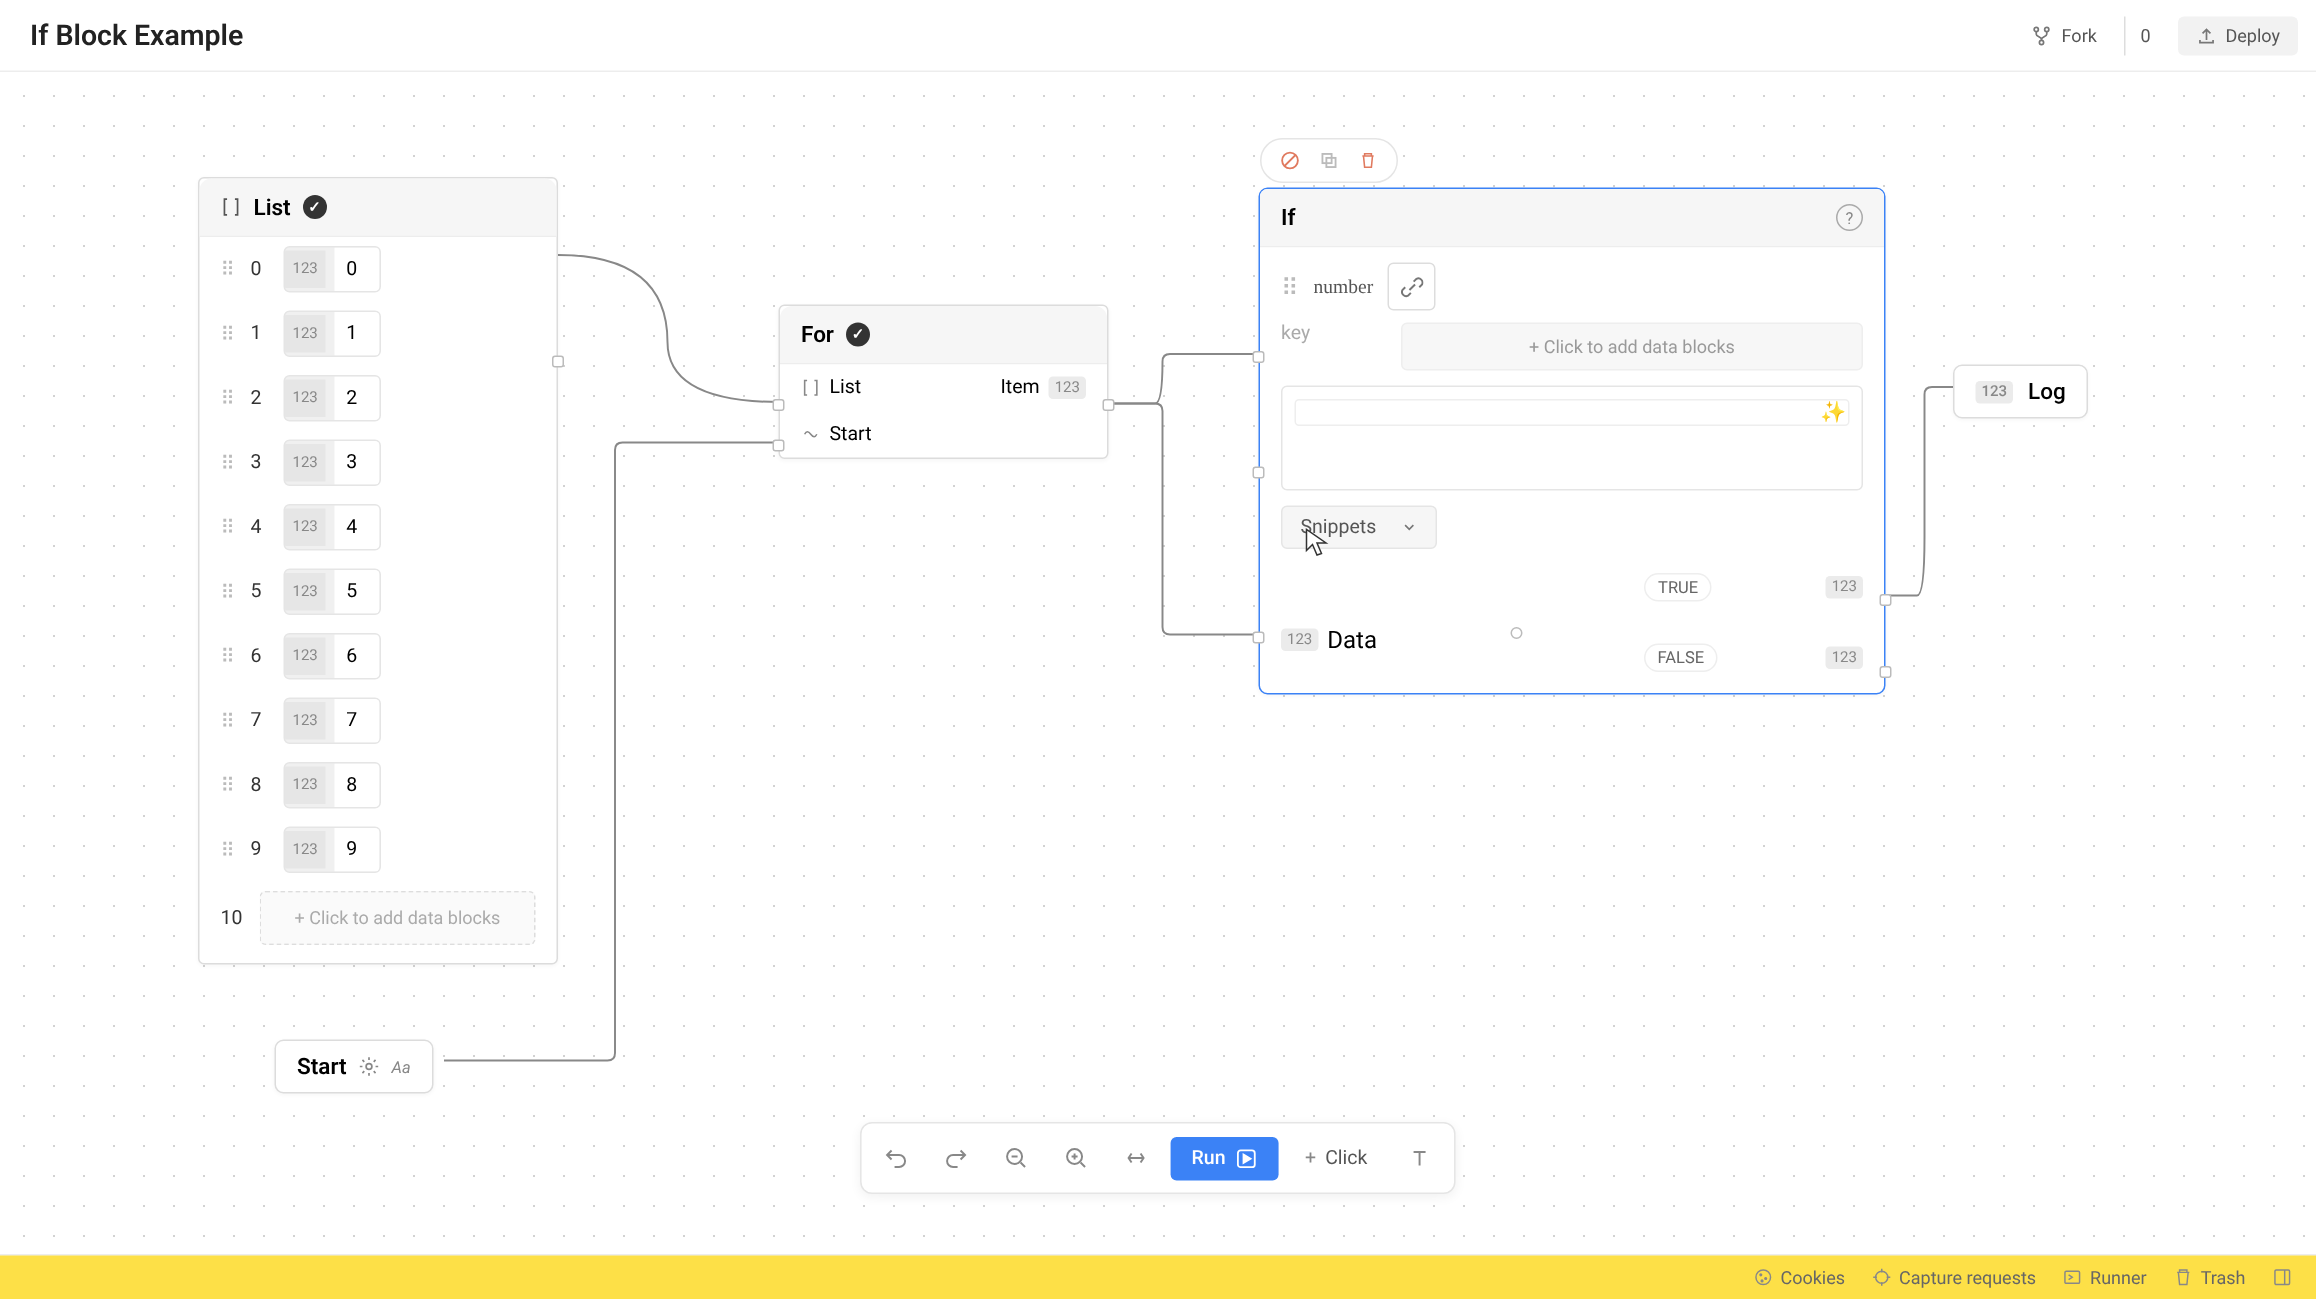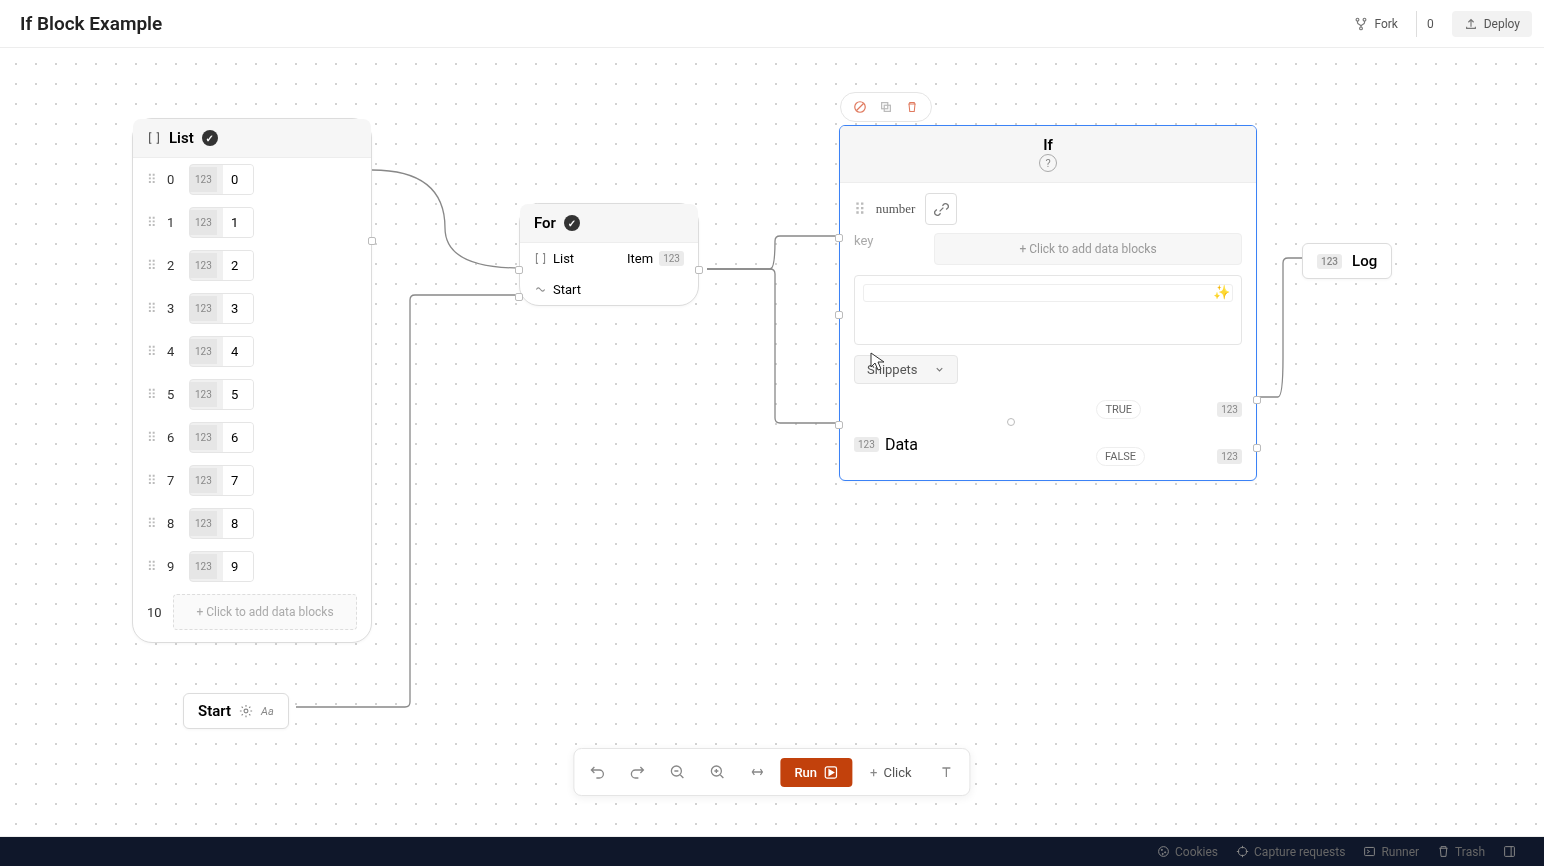--- a/index.html
+++ b/index.html
@@ -4,38 +4,38 @@
 <style>
 * { box-sizing: border-box; margin: 0; padding: 0; }
 html, body { width: 1544px; height: 866px; font-family: -apple-system, BlinkMacSystemFont, "Segoe UI", Roboto, sans-serif; background: #fff; overflow: hidden; }
 .header { height: 48px; display: flex; align-items: center; justify-content: space-between; padding: 0 12px; border-bottom: 1px solid #ededed; background: #fff; position: relative; z-index: 5; }
 .header-title { font-size: 19px; font-weight: 600; color: #222; padding-left: 8px; }
 .header-right { display: flex; align-items: center; gap: 8px; }
 .fork-btn { display: flex; align-items: center; gap: 6px; padding: 6px 10px; border-radius: 4px; font-size: 12px; color: #555; cursor: pointer; }
 .fork-count { border-left: 1px solid #ddd; padding: 6px 10px; font-size: 12px; color: #555; }
 .deploy-btn { display: flex; align-items: flex-end; gap: 6px; background: #f2f2f2; padding: 6px 12px; border-radius: 4px; font-size: 12px; color: #555; cursor: pointer; }
 .canvas { position: absolute; top: 48px; left: 0; right: 0; bottom: 30px; background-image: radial-gradient(#d2d2d2 1px, transparent 1px); background-size: 20px 20px; background-position: 6px 6px; }
-.node { position: absolute; background: #fff; border: 1px solid #dcdcdc; border-radius: 20px; box-shadow: 0 1px 3px rgba(0,0,0,0.04); }
+.node { position: absolute; background: #fff; border: 1px solid #dcdcdc; border-radius: 4px; box-shadow: 0 1px 3px rgba(0,0,0,0.04); }
 .node-header { display: flex; align-items: center; gap: 8px; padding: 10px 14px; border-bottom: 1px solid #ededed; background: #f6f6f6; border-radius: 8px 8px 0 0; font-weight: 600; font-size: 15px; }
 .list-node { left: 132px; top: 70px; width: 240px; }
 .list-row { display: flex; align-items: center; gap: 8px; padding: 6px 14px; font-size: 13px; }
 .list-row .grip { color: #bbb; font-size: 13px; width: 12px; }
 .list-idx { width: 14px; color: #333; }
 .list-pill { display: inline-flex; align-items: center; gap: 6px; background: #f0f0f0; border: 1px solid #e5e5e5; border-radius: 4px; padding: 0; overflow: hidden; }
 .pill-tag { background: #e6e6e6; color: #888; font-size: 10px; padding: 7px 5px; }
 .pill-val { background: #fff; padding: 7px 14px 7px 8px; min-width: 30px; }
 .list-add { margin: 6px 14px 12px; display: flex; align-items: center; gap: 8px; }
 .list-add-btn { flex: 1; border: 1px dashed #ddd; color: #aaa; background: #fafafa; text-align: center; padding: 10px; border-radius: 4px; font-size: 12px; cursor: pointer; }
 .start-node { left: 183px; top: 645px; display: flex; align-items: center; gap: 8px; padding: 8px 14px; background: #fff; border: 1px solid #dcdcdc; border-radius: 6px; font-weight: 600; font-size: 15px; }
-.for-node { left: 519px; top: 155px; width: 180px; }
+.for-node { left: 519px; top: 155px; width: 220px; }
 .for-row { display: flex; align-items: center; justify-content: space-between; padding: 8px 14px; font-size: 13px; }
 .for-row .left { display: flex; align-items: center; gap: 6px; }
 .pill-small { background: #ebebeb; color: #888; font-size: 10px; padding: 2px 4px; border-radius: 3px; }
 .if-node { left: 839px; top: 77px; width: 418px; border: 1.5px solid #3b82f6; border-radius: 6px; }
-.if-header { display: flex; align-items: center; justify-content: space-between; padding: 10px 14px; border-bottom: 1px solid #ededed; background: #f6f6f6; border-radius: 5px 5px 0 0; flex-direction: column; }
+.if-header { display: flex; align-items: center; justify-content: space-between; padding: 10px 14px; border-bottom: 1px solid #ededed; background: #f6f6f6; border-radius: 5px 5px 0 0; }
 .if-header .t { font-weight: 600; font-size: 15px; }
 .help-circle { width: 18px; height: 18px; border: 1.5px solid #aaa; border-radius: 50%; display: flex; align-items: center; justify-content: center; font-size: 11px; color: #888; }
 .if-body { padding: 10px 14px; }
 .var-row { display: flex; align-items: center; gap: 10px; margin-bottom: 8px; }
 .var-name { font-family: Liberation Serif, serif; color: #555; font-size: 13px; }
 .link-btn { width: 32px; height: 32px; border: 1px solid #ddd; border-radius: 4px; display: flex; align-items: center; justify-content: center; background: #fff; cursor: pointer; }
 .kv-row { display: flex; align-items: flex-start; gap: 10px; margin-bottom: 10px; }
 .kv-key { width: 70px; color: #aaa; font-size: 13px; }
 .add-block-btn { flex: 1; border: 1px solid #eee; background: #f7f7f7; color: #999; text-align: center; padding: 8px; border-radius: 4px; font-size: 12px; cursor: pointer; }
 .code-box { border: 1px solid #e5e5e5; border-radius: 4px; padding: 8px; height: 70px; display: flex; align-items: flex-start; gap: 8px; position: relative; }
@@ -44,23 +44,23 @@
 .snippets-btn { margin-top: 10px; display: inline-flex; align-items: center; gap: 16px; border: 1px solid #e5e5e5; background: #f6f6f6; padding: 6px 12px; border-radius: 4px; font-size: 13px; color: #555; cursor: pointer; }
 .if-branches { padding: 6px 14px 14px; position: relative; }
 .branch-row { display: flex; align-items: center; gap: 8px; font-size: 13px; }
 .branch-data { display: flex; align-items: center; gap: 6px; }
 .branch-lbl { background: #fff; border: 1px solid #eee; padding: 2px 8px; border-radius: 10px; font-size: 11px; color: #666; }
 .log-node { left: 1302px; top: 195px; display: flex; align-items: center; gap: 10px; padding: 8px 14px; background: #fff; border: 1px solid #dcdcdc; border-radius: 6px; font-weight: 500; font-size: 15px; }
 .action-pills { position: absolute; left: 840px; top: 44px; display: flex; gap: 8px; background: #fff; border: 1px solid #e5e5e5; border-radius: 20px; padding: 5px 10px; }
 .action-pill { width: 18px; height: 18px; display: flex; align-items: center; justify-content: center; font-size: 13px; border-radius: 50%; }
 .toolbar { position: absolute; bottom: 40px; left: 50%; transform: translateX(-50%); display: flex; align-items: center; gap: 6px; background: #fff; border: 1px solid #e5e5e5; border-radius: 8px; padding: 6px; box-shadow: 0 2px 8px rgba(0,0,0,0.06); }
 .tb-btn { width: 34px; height: 34px; display: flex; align-items: center; justify-content: center; color: #777; cursor: pointer; border-radius: 4px; }
-.run-btn { background: #c2410c; color: #fff; padding: 7px 14px; border-radius: 4px; font-size: 13px; font-weight: 500; display: flex; align-items: center; gap: 6px; cursor: pointer; }
+.run-btn { background: #3b82f6; color: #fff; padding: 7px 14px; border-radius: 4px; font-size: 13px; font-weight: 500; display: flex; align-items: center; gap: 6px; cursor: pointer; }
 .add-block { display: flex; align-items: center; gap: 6px; padding: 7px 12px; font-size: 13px; color: #555; cursor: pointer; }
-.footer { position: absolute; bottom: 0; left: 0; right: 0; height: 30px; border-top: 1px solid #ededed; background: #0f172a; display: flex; align-items: center; justify-content: flex-end; gap: 18px; padding: 0 28px; font-size: 12px; color: #666; z-index: 5; }
+.footer { position: absolute; bottom: 0; left: 0; right: 0; height: 30px; border-top: 1px solid #ededed; background: #fde047; display: flex; align-items: center; justify-content: flex-end; gap: 18px; padding: 0 16px; font-size: 12px; color: #666; z-index: 5; }
 .footer-item { display: flex; align-items: center; gap: 5px; cursor: pointer; }
 svg.wire { position: absolute; top: 0; left: 0; width: 100%; height: 100%; pointer-events: none; }
 .port-dot { width: 8px; height: 8px; background: #fff; border: 1.5px solid #bbb; border-radius: 2px; position: absolute; }
 .check-badge { width: 16px; height: 16px; background: #333; border-radius: 50%; display: inline-flex; align-items: center; justify-content: center; color: #fff; font-size: 10px; }
 .cursor { position: absolute; left: 870px; top: 304px; z-index: 8; pointer-events: none; }
 </style>
 </head>
 <body>
 
 <div class="header">

